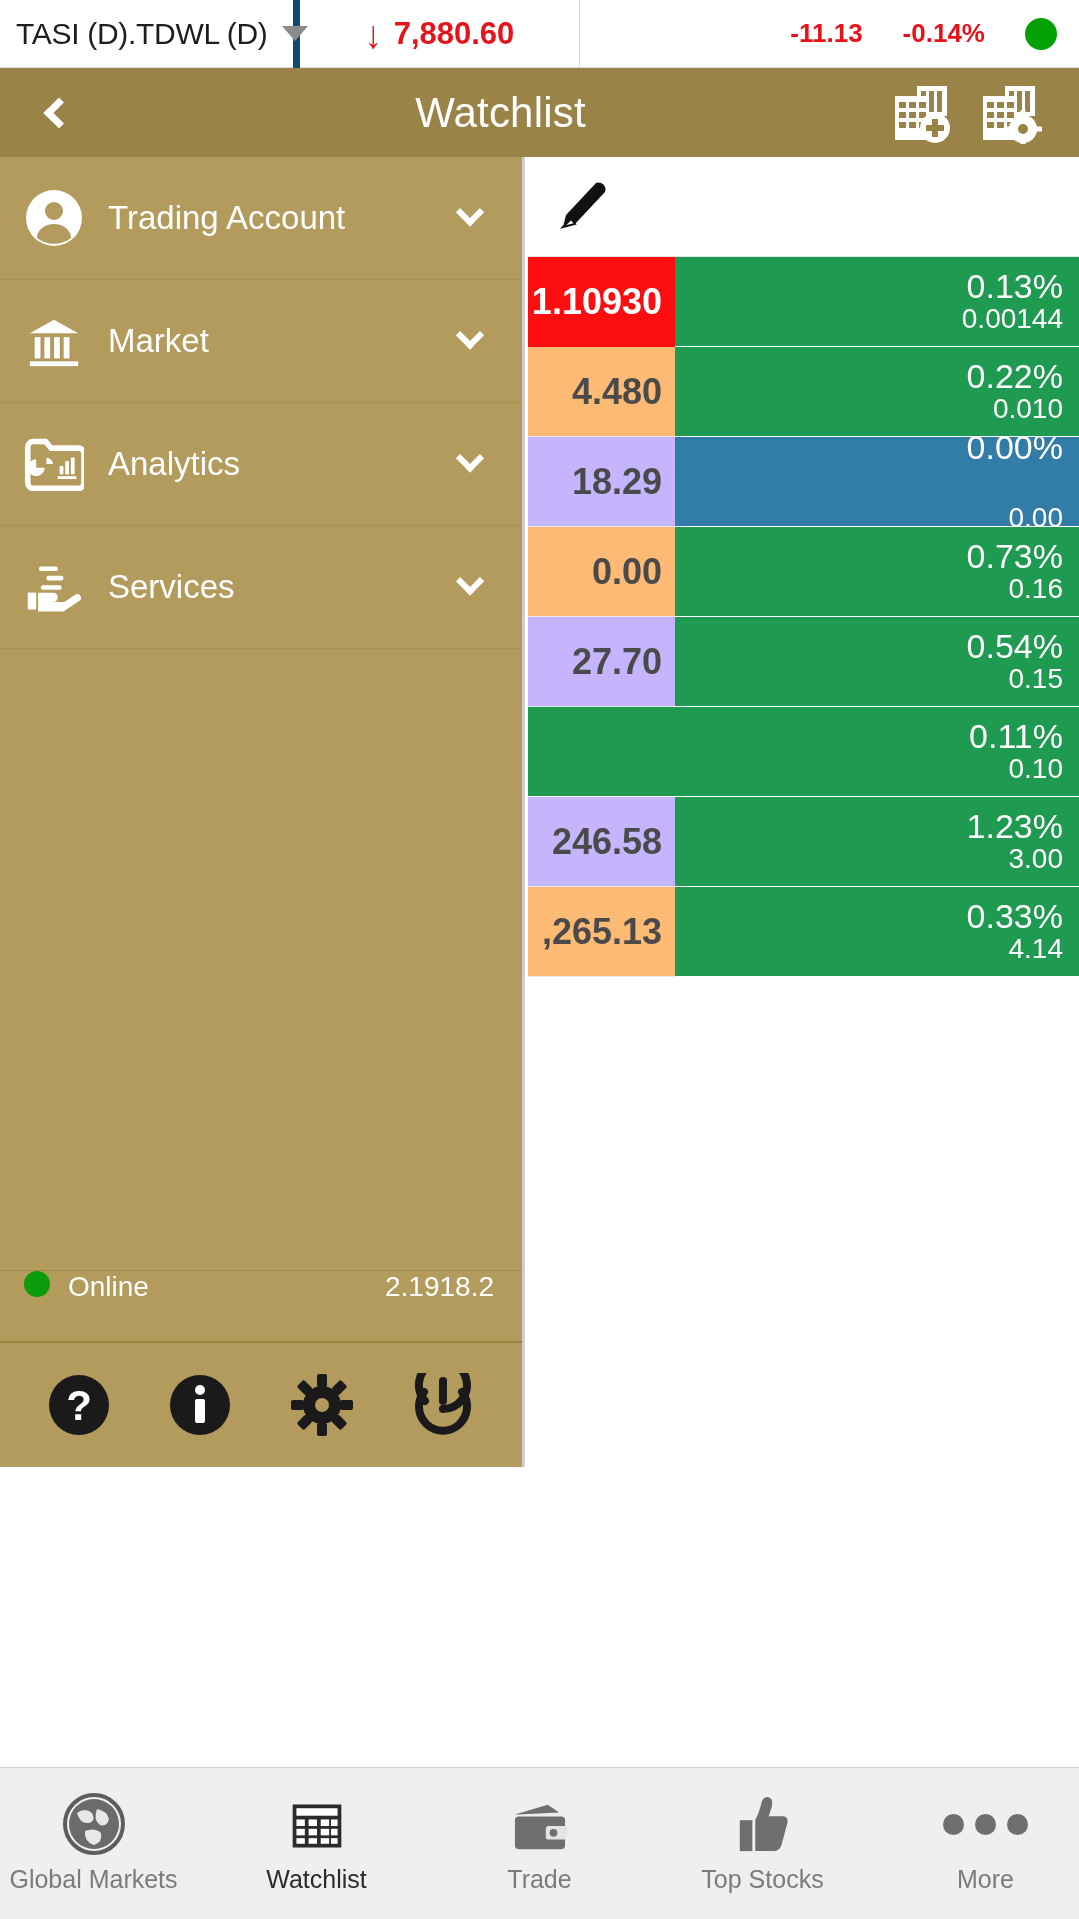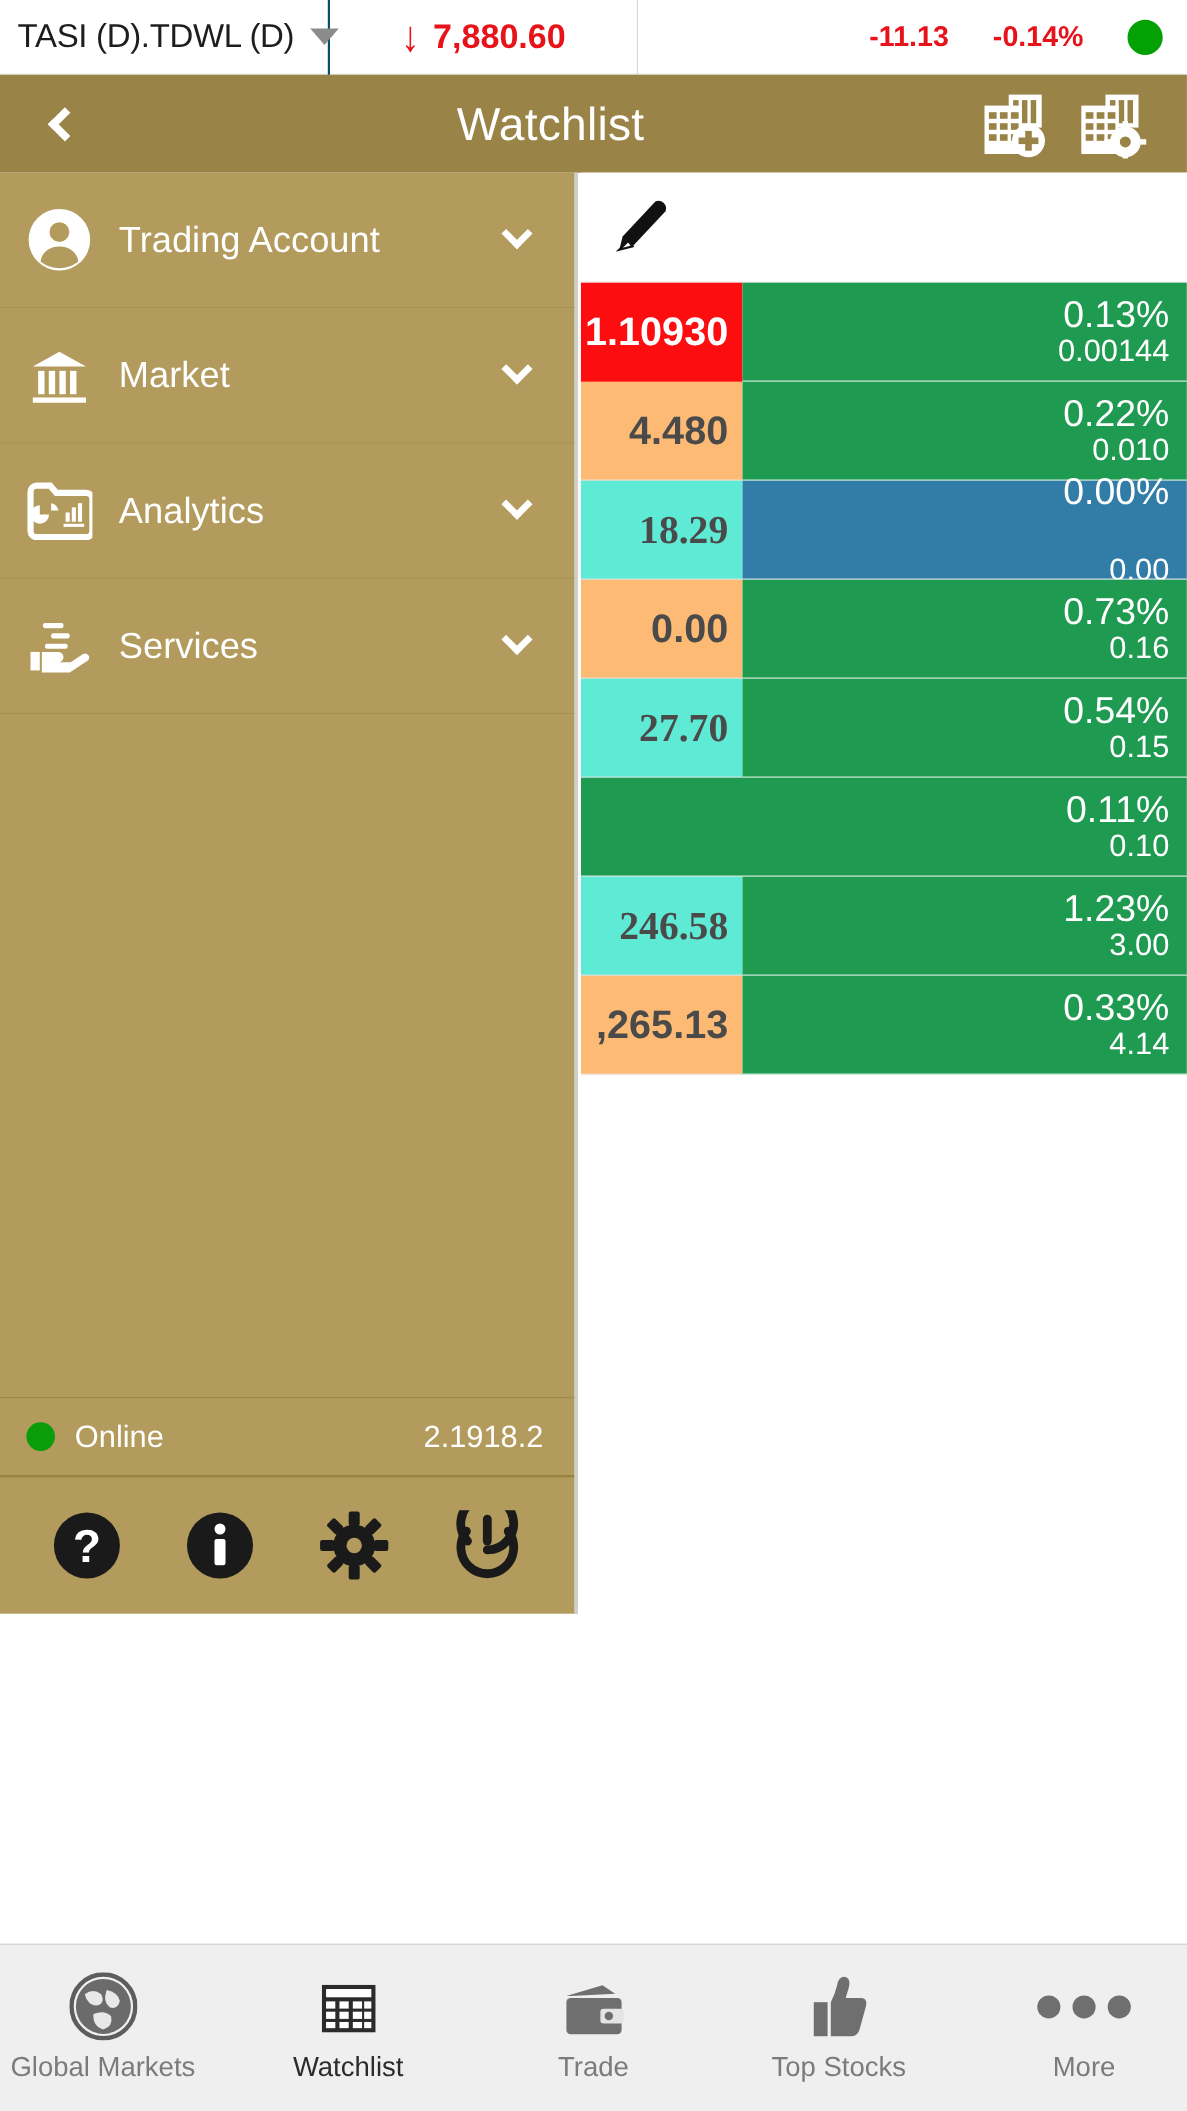--- a/index.html
+++ b/index.html
@@ -16,21 +16,21 @@
     position: absolute; top: 0; left: 0;
     width: 1079px; height: 68px;
     background: #ffffff;
     display: flex; align-items: center;
     border-bottom: 1px solid #dddddd;
   }
   .ticker-sym-cell {
     width: 300px; height: 68px;
     display: flex; align-items: center;
     padding-left: 16px;
-    border-right: 2px solid #0c4a6e;
+    border-right: 7px solid #0c4a6e;
   }
   .ticker-sym-text { font-size: 30px; color: #1d1d1d; letter-spacing: -0.3px; white-space: nowrap; }
   .caret-down {
     width: 0; height: 0; margin-left: 14px;
     border-left: 13px solid transparent;
     border-right: 13px solid transparent;
     border-top: 15px solid #8b8b8b;
   }
   .ticker-last-cell {
     width: 280px; height: 68px;
@@ -98,21 +98,21 @@
   }
   .sb-label { font-size: 33px; color: #ffffff; flex: 1; }
   .sb-chev {
     width: 20px; height: 20px; margin-right: 42px;
     border-right: 6px solid #ffffff;
     border-bottom: 6px solid #ffffff;
     transform: rotate(45deg) translate(-4px,-4px);
   }
   .sb-spacer { flex: 1; }
   .sb-status {
-    height: 73px; display: flex; align-items: center;
+    height: 73px; display: flex; align-items: flex-start;
     padding: 0 28px 0 24px;
     border-top: 1px solid #a08a4b;
     border-bottom: 2px solid #97833f;
   }
   .sb-status-dot { width: 26px; height: 26px; border-radius: 50%; background: #0a9c0a; }
   .sb-status-text { font-size: 28px; color: #ffffff; margin-left: 18px; }
   .sb-version { margin-left: auto; font-size: 28px; color: #ffffff; }
   .sb-footer {
     height: 124px; display: flex; align-items: center;
     justify-content: space-around; padding: 0 18px;
@@ -137,21 +137,21 @@
   }
   .cell-price {
     width: 147px; flex: 0 0 147px;
     display: flex; align-items: center; justify-content: flex-end;
     padding-right: 13px;
     font-size: 36px; font-weight: bold; color: #4a4a4a;
     border-bottom: 1px solid #e9e9e9;
   }
   .cell-price.up-flash { background: #fdba74; }
   .cell-price.flash-red { background: #fb0d10; color: #ffffff; border-bottom-color: #fb0d10; }
-  .cell-price.plain { background: #5eead4; font-family: Liberation Serif, serif; }
+  .cell-price.plain { background: #c4b5fd; }
   .cell-chg {
     flex: 1;
     display: flex; flex-direction: column;
     align-items: flex-end; justify-content: center;
     padding-right: 16px;
     color: #ffffff;
     border-bottom: 1px solid #ffffff;
   }
   .cell-chg.green { background: #1f9a51; }
   .cell-chg.blue  { background: #327ca8; gap: 38px; }

